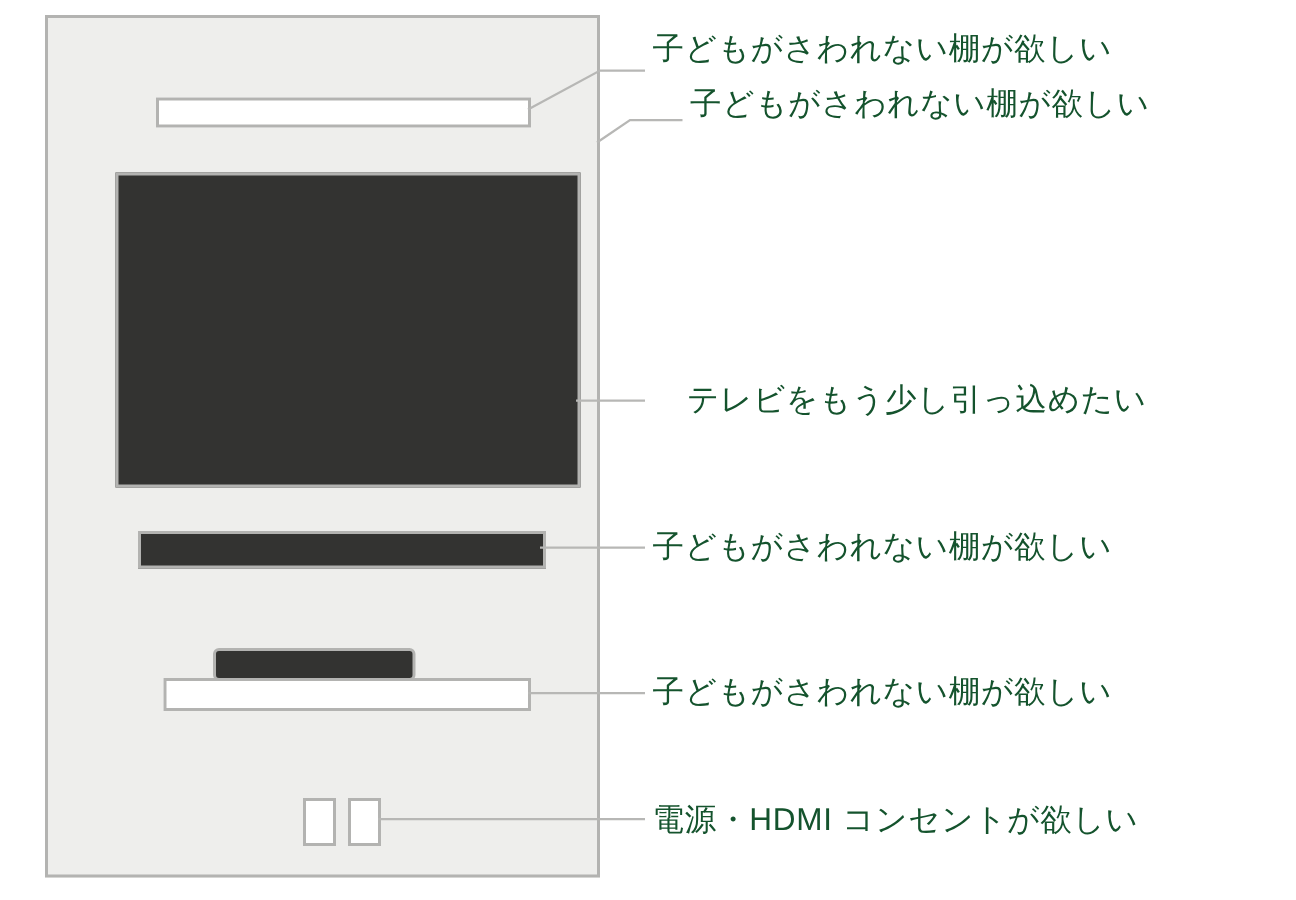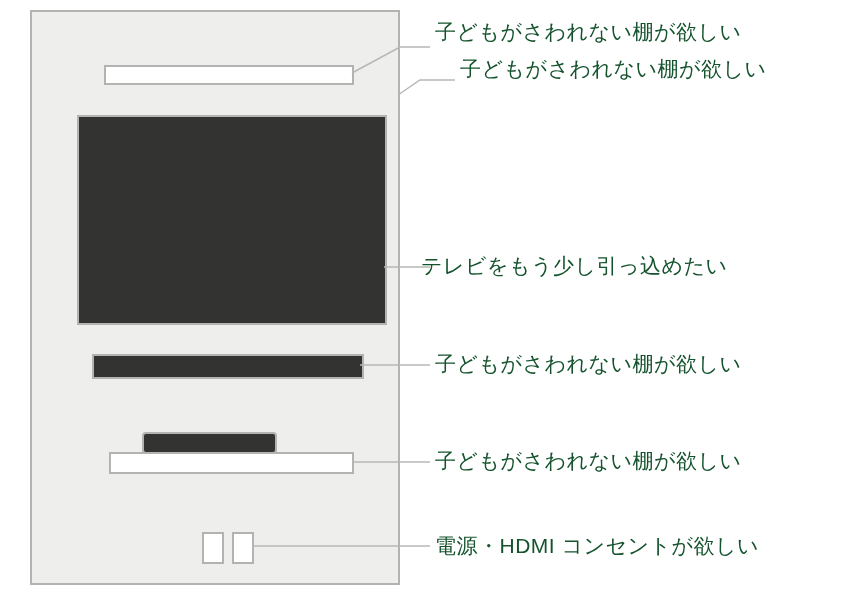--- a/index.html
+++ b/index.html
@@ -129,16 +129,16 @@
 
   <polyline class="leader" points="360,365 430,365"></polyline>
 
   <polyline class="leader" points="352,462 430,462"></polyline>
 
   <polyline class="leader" points="252,546 430,546"></polyline>
 </svg>
 
 <div class="label" style="left:435px; top:18px;">子どもがさわれない棚が欲しい</div>
 <div class="label" style="left:460px; top:55px;">子どもがさわれない棚が欲しい</div>
-<div class="label" style="left:421px; top:252px;">テレビをもう少し引っ込めたい</div>
+<div class="label" style="left:458px; top:252px;">テレビをもう少し引っ込めたい</div>
 <div class="label" style="left:435px; top:350px;">子どもがさわれない棚が欲しい</div>
 <div class="label" style="left:435px; top:447px;">子どもがさわれない棚が欲しい</div>
 <div class="label" style="left:435px; top:532px;text-align:right;">電源・HDMI コンセントが欲しい</div>
 
 </body></html>

